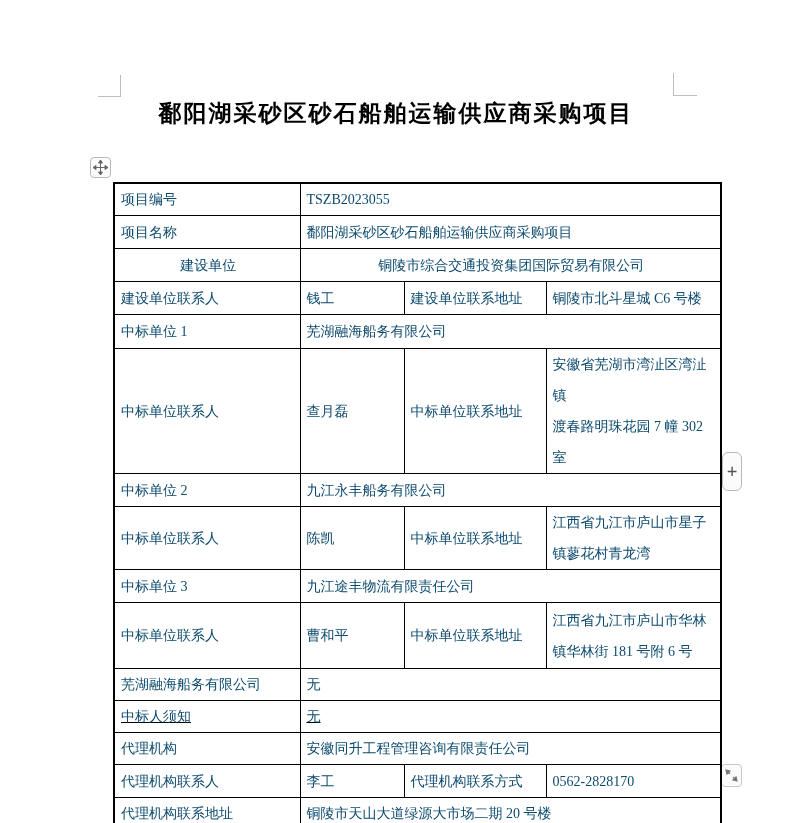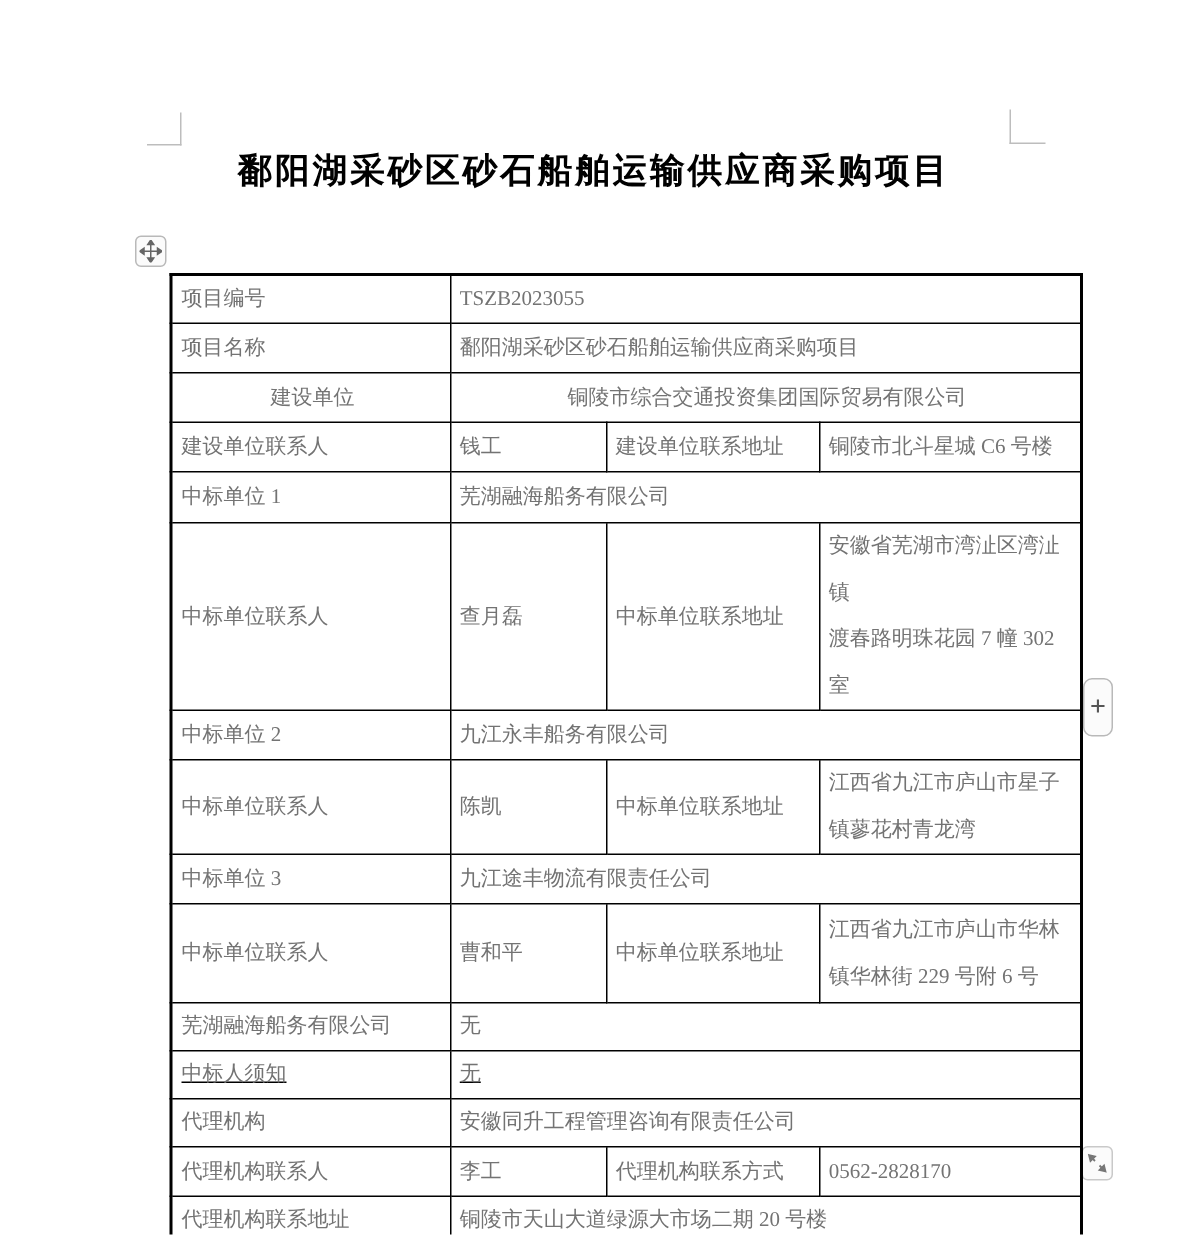--- a/index.html
+++ b/index.html
@@ -48,21 +48,21 @@
     font-size:14px;
   }
   table.doc-table td{
     border:1px solid #000;
     padding:0 4px 0 6px;
     vertical-align:middle;
     line-height:31px;
     white-space:pre-line;
     overflow:hidden;
     font-family:"Liberation Serif","DejaVu Serif",serif;
-    color:#737373;
+    color:#0c4a6e;
   }
   .icon-svg{display:block;}
 </style>
 </head>
 <body>
 
 <div class="page">
 
   <div class="crop crop-tl"></div>
   <div class="crop crop-tr"></div>
@@ -151,21 +151,21 @@
         </tr>
         <tr style="height: 33px;">
           <td>中标单位 3</td>
           <td colspan="3">九江途丰物流有限责任公司</td>
         </tr>
         <tr style="height: 66px;">
           <td>中标单位联系人</td>
           <td>曹和平</td>
           <td>中标单位联系地址</td>
           <td>江西省九江市庐山市华林
-镇华林街 229 号附 6 号</td>
+镇华林街 181 号附 6 号</td>
         </tr>
         <tr style="height: 31px;">
           <td>芜湖融海船务有限公司</td>
           <td colspan="3">无</td>
         </tr>
         <tr style="height: 31px; text-decoration: underline;">
           <td>中标人须知</td>
           <td colspan="3">无</td>
         </tr>
         <tr style="height: 21px;">

